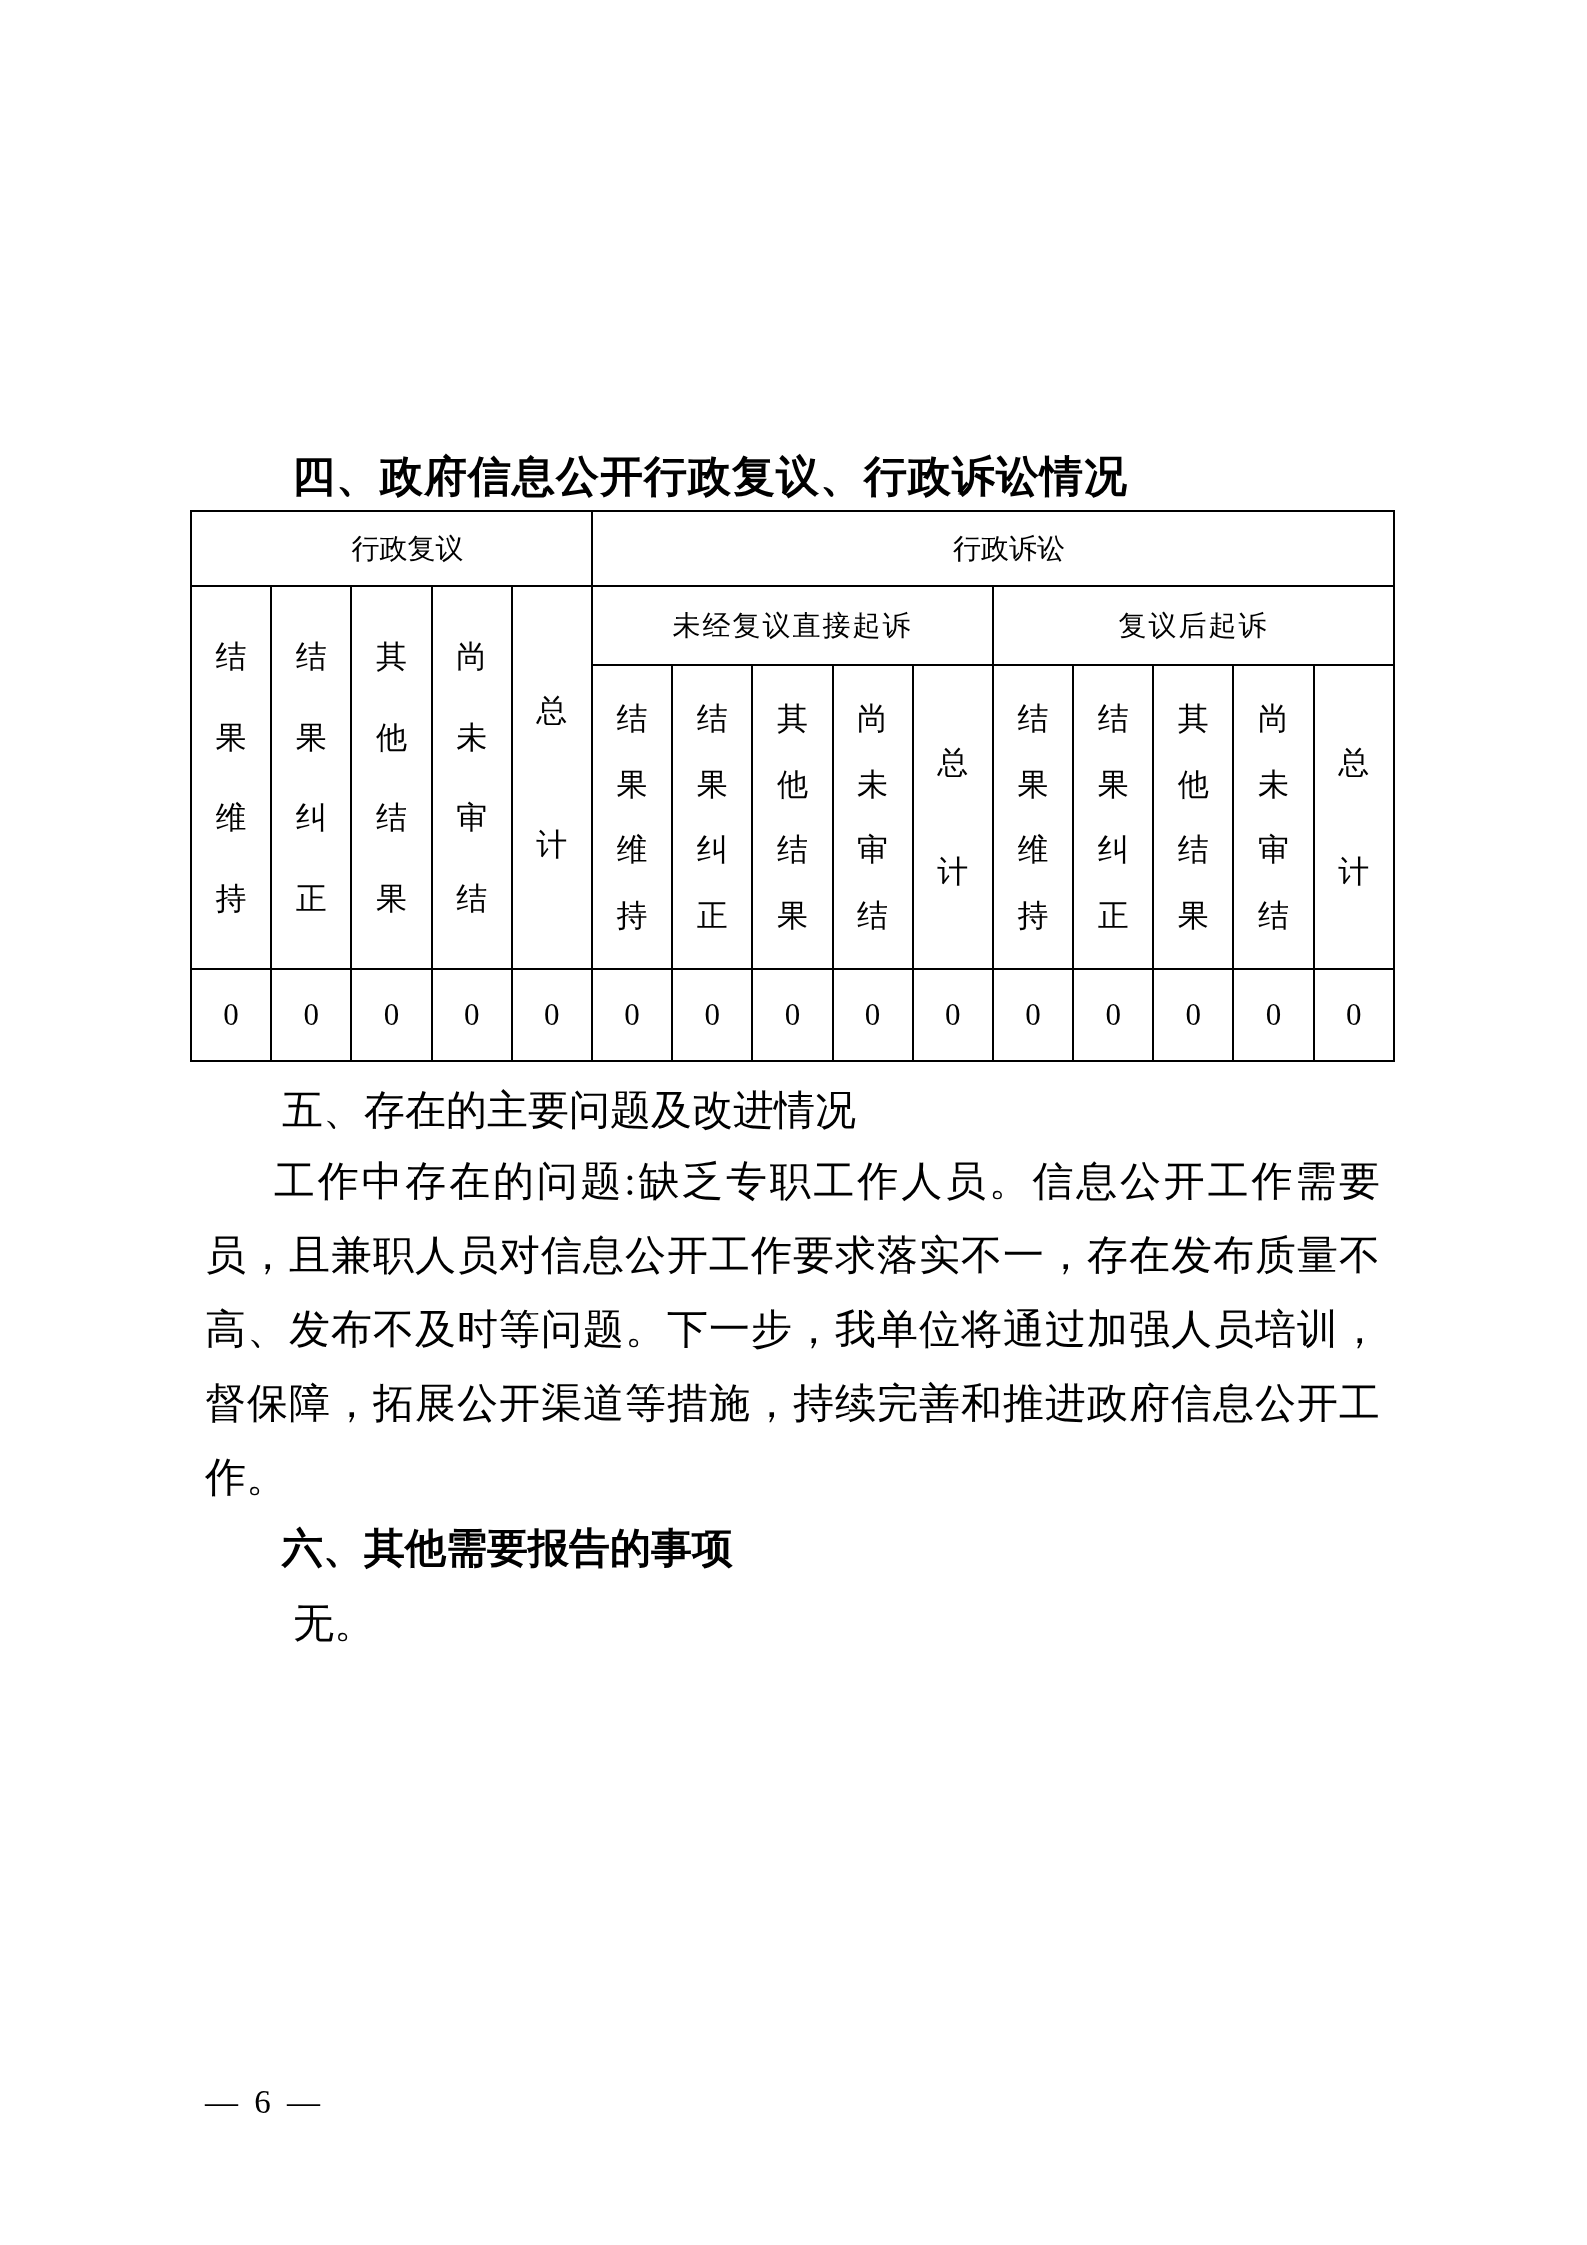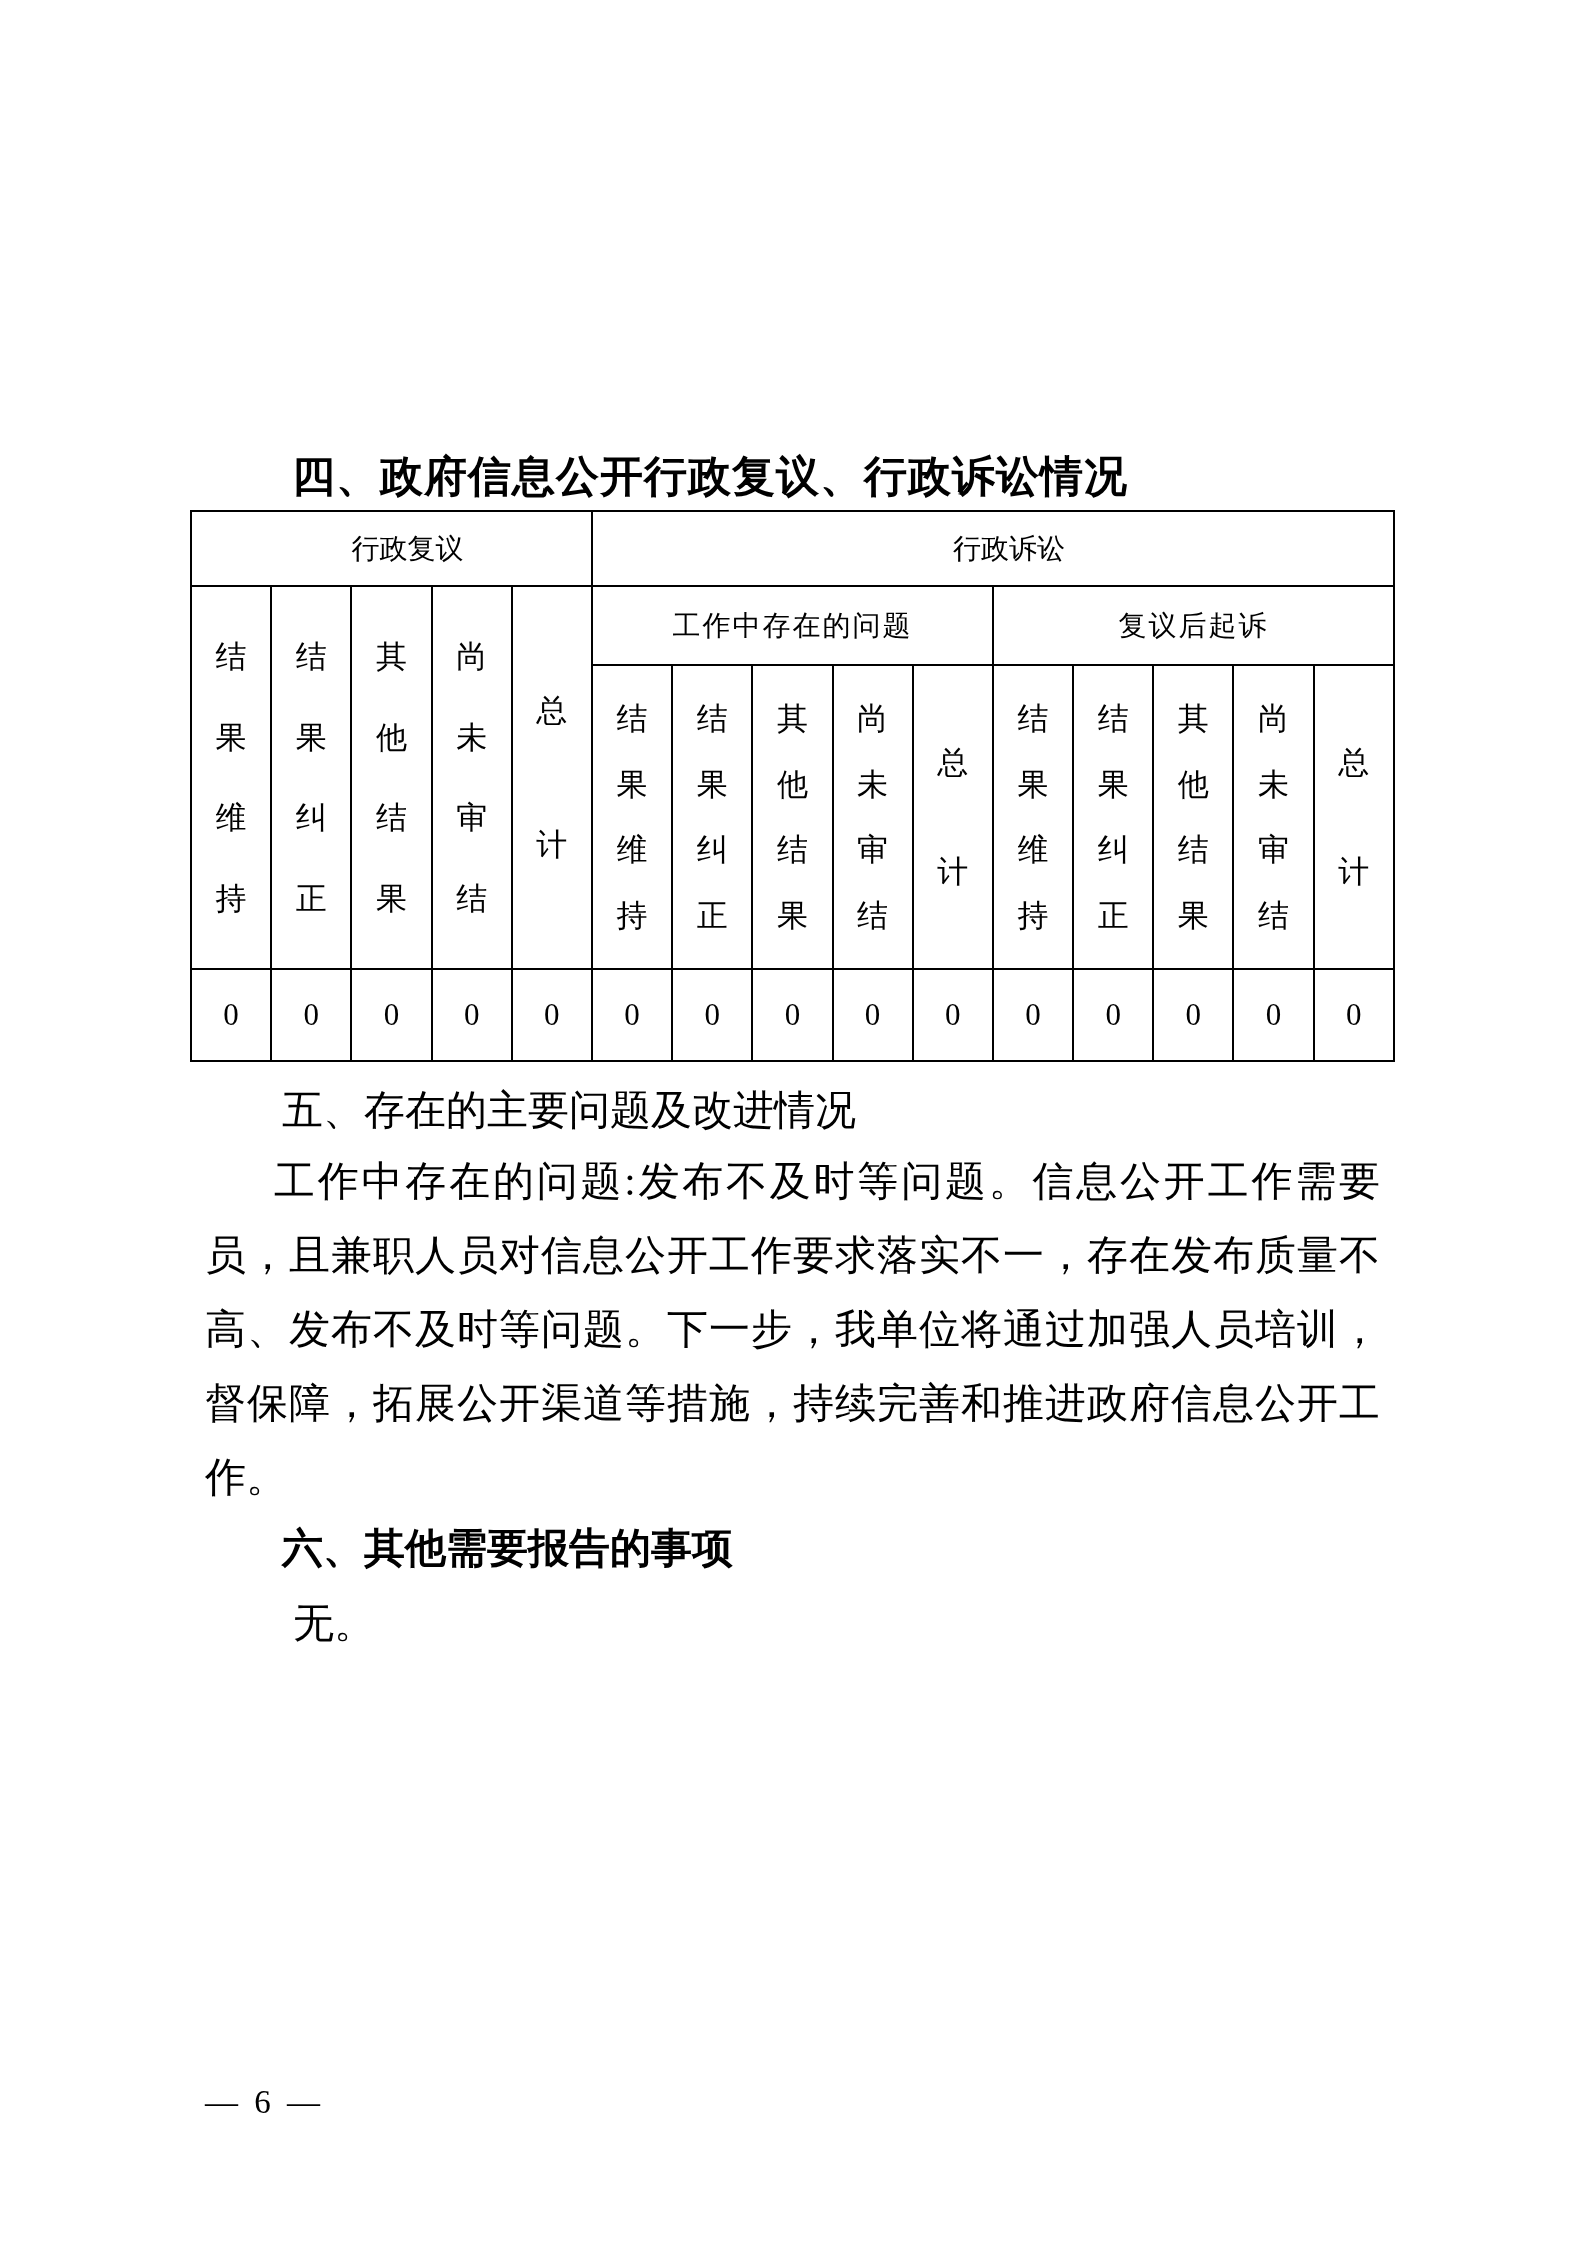--- a/index.html
+++ b/index.html
@@ -155,21 +155,21 @@
               <span>审</span>
               <span>结</span>
             </div>
           </td>
       <td rowspan="2" class="vcell tall">
             <div class="vwrap">
               <span>总</span>
               <span>计</span>
             </div>
           </td>
-      <td colspan="5" class="sub">工作中存在的问题</td>
+      <td colspan="5" class="sub">未经复议直接起诉</td>
       <td colspan="5" class="sub">复议后起诉</td>
     </tr>
     <tr class="r3">
       <td class="vcell short">
             <div class="vwrap">
               <span>结</span>
               <span>果</span>
               <span>维</span>
               <span>持</span>
             </div>
@@ -259,21 +259,21 @@
       <td>0</td>
       <td>0</td>
       <td>0</td>
     </tr>
   </tbody>
     </table>
 
   <div class="h-sec">五、存在的主要问题及改进情况</div>
 
   <div class="para">
-    <div class="pline first">工作中存在的问题:发布不及时等问题。信息公开工作需要</div>
+    <div class="pline first">工作中存在的问题:缺乏专职工作人员。信息公开工作需要</div>
     <div class="pline">员，且兼职人员对信息公开工作要求落实不一，存在发布质量不</div>
     <div class="pline">高、发布不及时等问题。下一步，我单位将通过加强人员培训，</div>
     <div class="pline">督保障，拓展公开渠道等措施，持续完善和推进政府信息公开工</div>
     <div class="pline last">作。</div>
   </div>
 
   <div class="h-six">六、其他需要报告的事项</div>
 
   <div class="none-line">无。</div>
 

